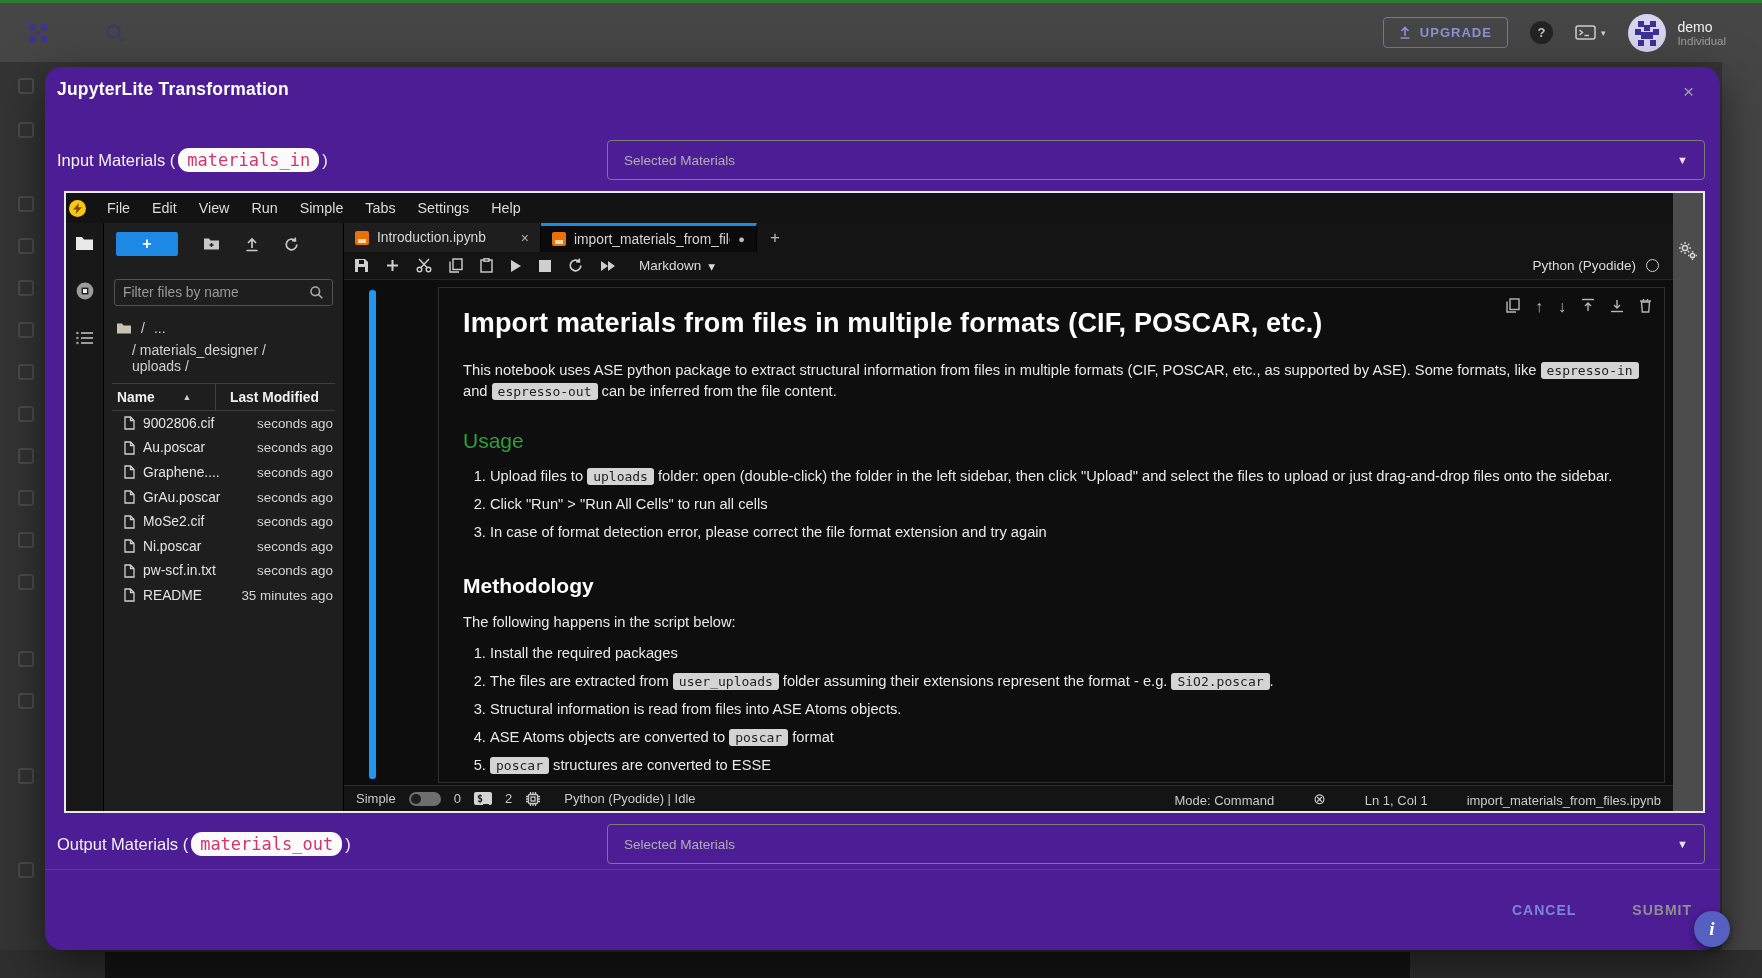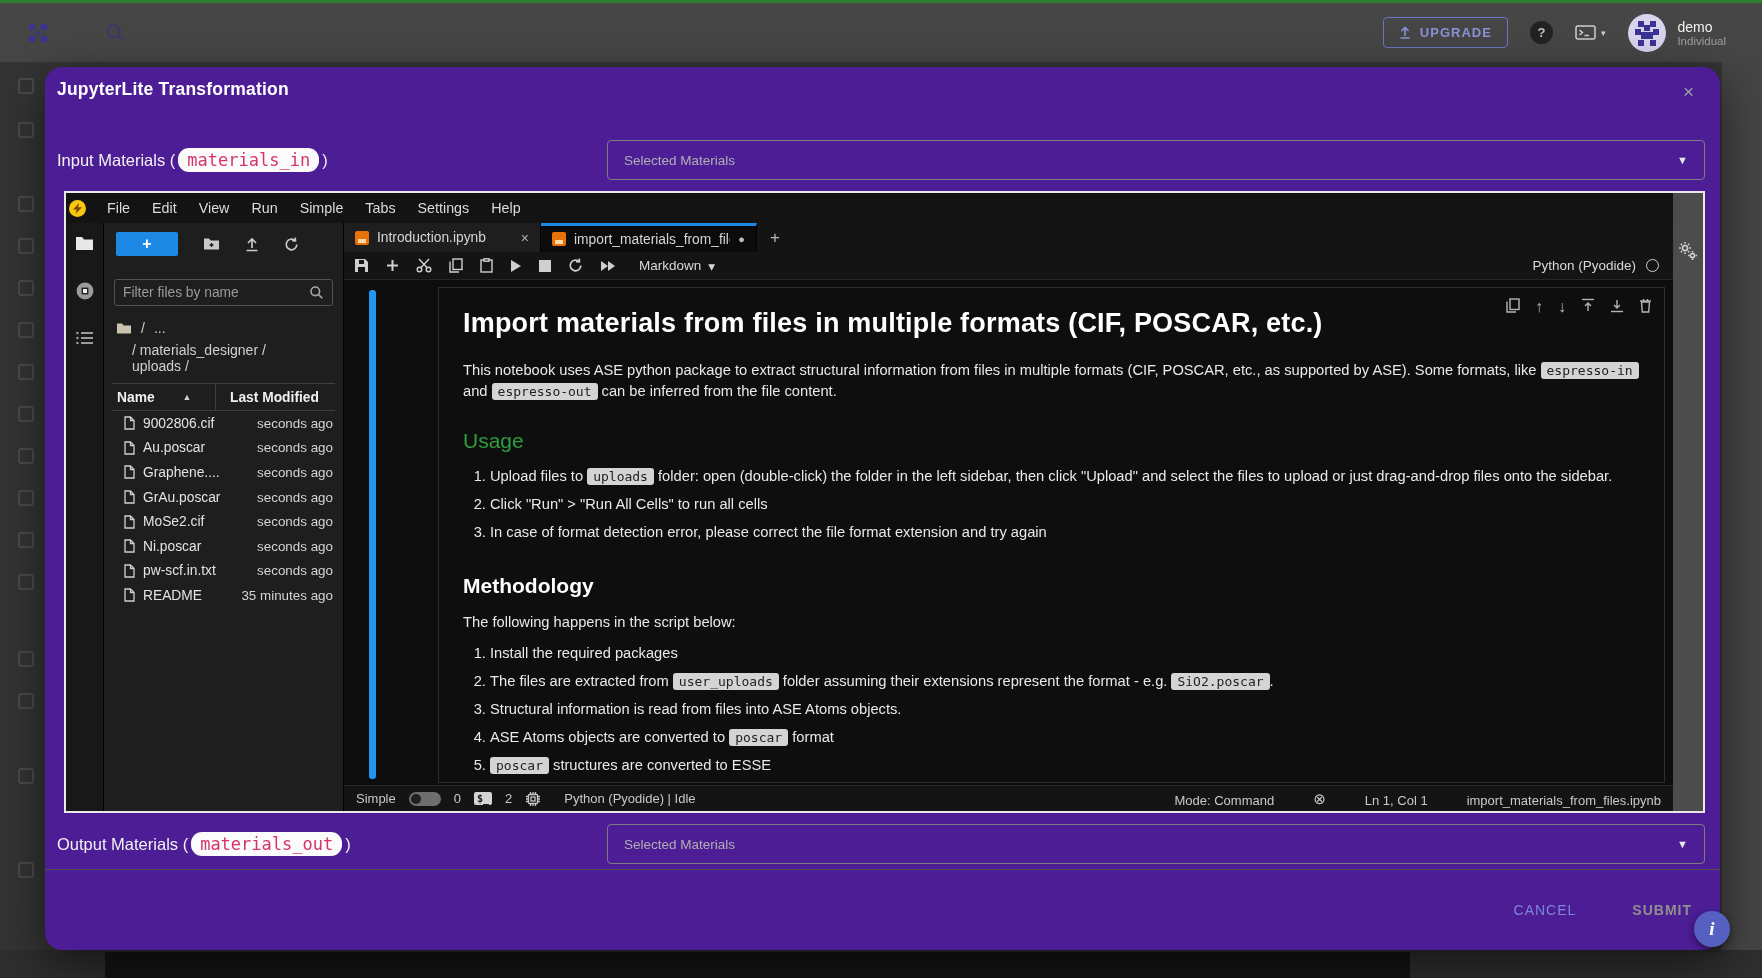--- a/index.html
+++ b/index.html
@@ -34,21 +34,21 @@
   .row-in{top:72px}
   .row-out{top:756px}
   .m-label{font-size:16.5px;color:#f2f2f2}
   .code-pill{font-family:"DejaVu Sans Mono",monospace;font-size:17px;color:#d6336c;background:#fbfbfb;padding:2px 9px;border-radius:11px;margin:0 3px}
   .mat-select{position:absolute;left:562px;width:1098px;height:40px;border:1px solid #7b7b7b;border-radius:4px;display:flex;align-items:center;padding:0 16px;cursor:pointer}
   .sel-in{top:73px}
   .sel-out{top:757px}
   .mat-select .ph{font-size:13.5px;color:#b0b0b0}
   .mat-select .car{margin-left:auto;font-size:11px;color:#e6e6e6}
   .m-footer{position:absolute;left:0;top:802px;width:100%;height:81px;border-top:1px solid #4e4e4e;display:flex;align-items:center;justify-content:flex-end;gap:56px;padding-right:28px}
-  .btn-cancel{background:none;border:none;color:#7c85d6;font-size:14px;font-weight:normal;letter-spacing:1px;cursor:pointer;font-family:inherit}
+  .btn-cancel{background:none;border:none;color:#7c85d6;font-size:14px;font-weight:bold;letter-spacing:1px;cursor:pointer;font-family:inherit}
   .btn-submit{background:none;border:none;color:#8f8f8f;font-size:14px;font-weight:bold;letter-spacing:1px;cursor:pointer;font-family:inherit}
   .fab{position:absolute;left:1649px;top:844px;width:36px;height:36px;border-radius:50%;background:#5560c0;color:#fff;display:flex;align-items:center;justify-content:center;font-family:"Liberation Serif",serif;font-style:italic;font-weight:bold;font-size:19px;box-shadow:0 3px 8px rgba(0,0,0,.45);cursor:pointer}
 
   
   .jl-wrap{position:absolute;left:19px;top:124px;width:1641px;height:622px;border:2px solid #e9e9e9;display:flex;background:#131313}
   .jl{flex:1;display:flex;flex-direction:column;min-width:0}
   .jl-side{width:30px;background:#4c4c4c;display:flex;justify-content:center}
   .gears{margin-top:48px;color:#d6d6d6}
   .jmenu{height:30px;background:#131313;display:flex;align-items:center;padding-left:1px;flex:none}
   .jlogo{width:17px;height:17px;border-radius:50%;background:#f9c710;margin:0 10px 0 2px;display:flex;align-items:center;justify-content:center}

